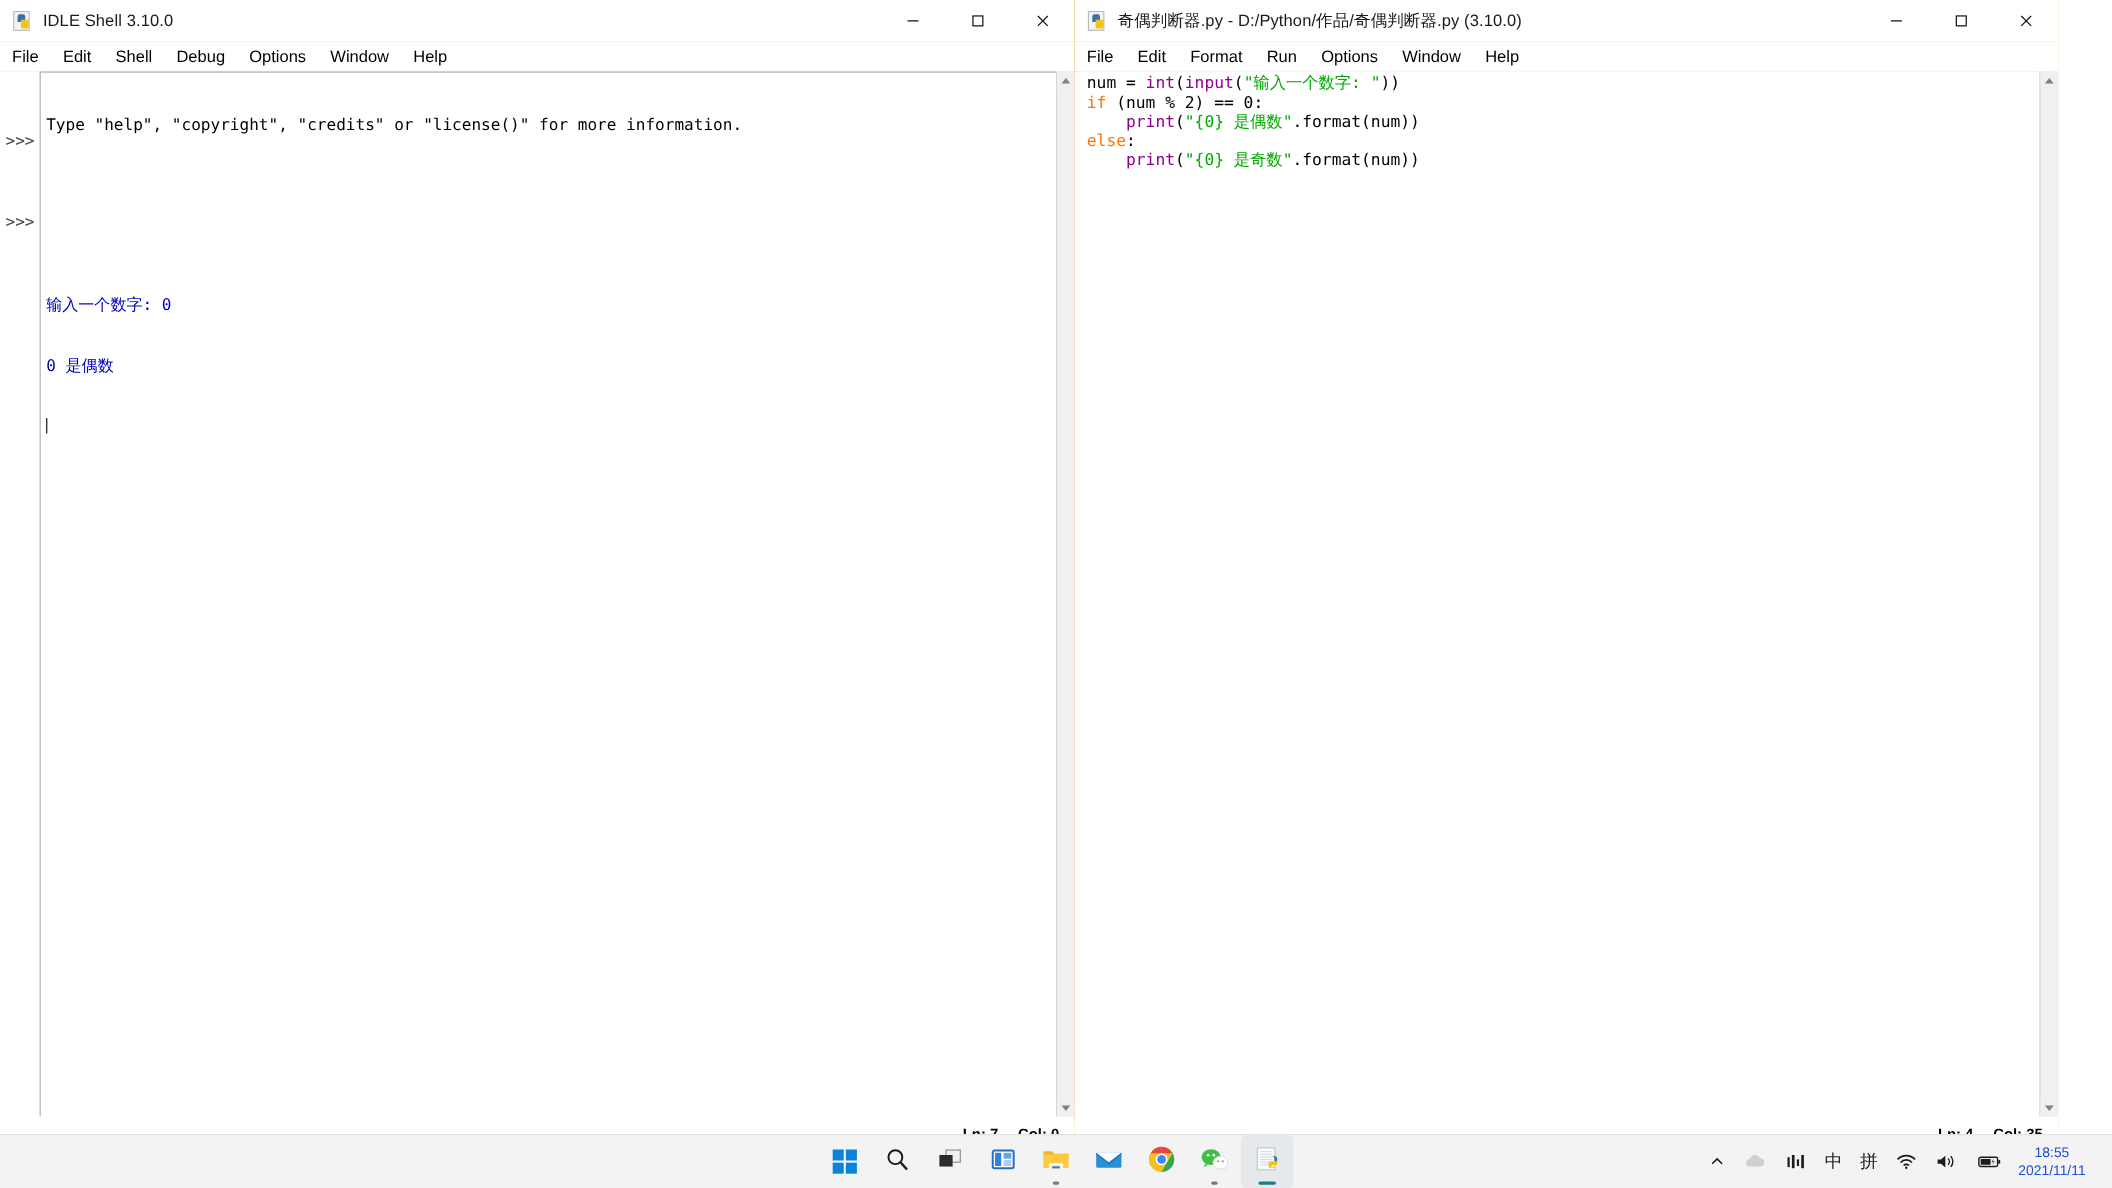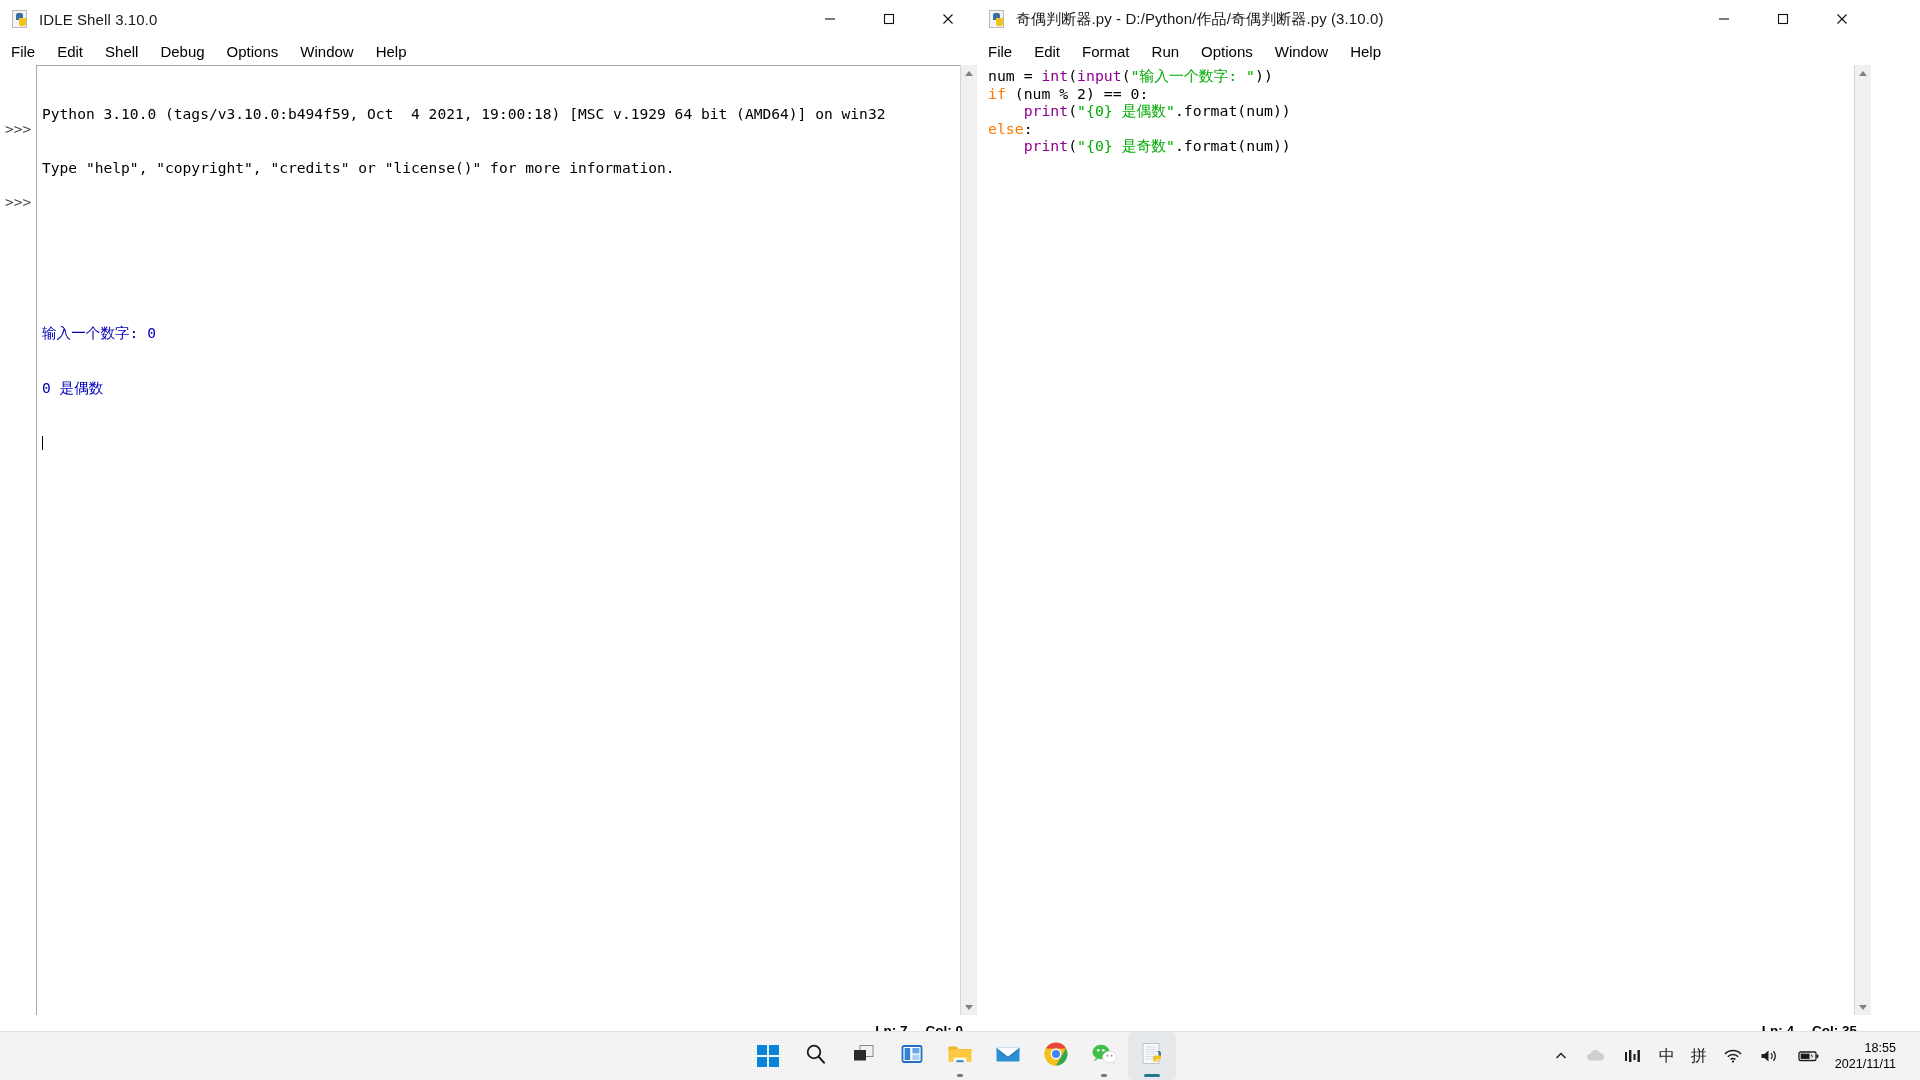--- a/index.html
+++ b/index.html
@@ -147,22 +147,22 @@
   .tb-app.active .dot{width:16px;background:#1f7a8c;}
   .tray{
     position:absolute;right:0;height:48px;display:flex;align-items:center;
     padding-right:14px;
   }
   .tray-item{
     display:flex;align-items:center;justify-content:center;
     height:38px;padding:0 8px;font-size:16px;color:#1b1b1b;
   }
   .clock{
-    display:flex;flex-direction:column;align-items:flex-end;justify-content:center;
-    font-size:12.6px;color:#000000;line-height:16px;padding:0 10px 0 6px;
+    display:flex;flex-direction:column;align-items:center;justify-content:center;
+    font-size:12.6px;color:#1d4ed8;line-height:16px;padding:0 10px 0 6px;
   }
   .win-logo{display:grid;grid-template-columns:10px 10px;grid-template-rows:10px 10px;gap:2.5px;}
   .win-logo span{background:#0a84d8;display:block;}
 </style>
 </head>
 <body>
 
 <div class="desktop">
 
   <div class="window" id="shell-window">
@@ -211,21 +211,20 @@
 
         <div class="prompt-col">
           <div style="height:54.9px"></div>
           <div>&gt;&gt;&gt;</div>
           <div style="height:54.9px"></div>
           <div>&gt;&gt;&gt;</div>
         </div>
 
         <div class="shell-text-box">
           <div class="shell-text">
-            <div class="ln c-black">Python 3.10.0 (tags/v3.10.0:b494f59, Oct  4 2021, 19:00:18) [MSC v.1929 64 bit (AMD64)] on win32</div>
             <div class="ln c-black">Type "help", "copyright", "credits" or "license()" for more information.</div>
             <div class="ln"></div>
             <div class="ln">&nbsp;</div>
             <div class="ln c-blue">输入一个数字: 0</div>
             <div class="ln c-blue">0 是偶数</div>
             <div class="ln"><span class="caret"></span></div>
           </div>
         </div>
 
         <div class="vscroll" style="right:0;">

